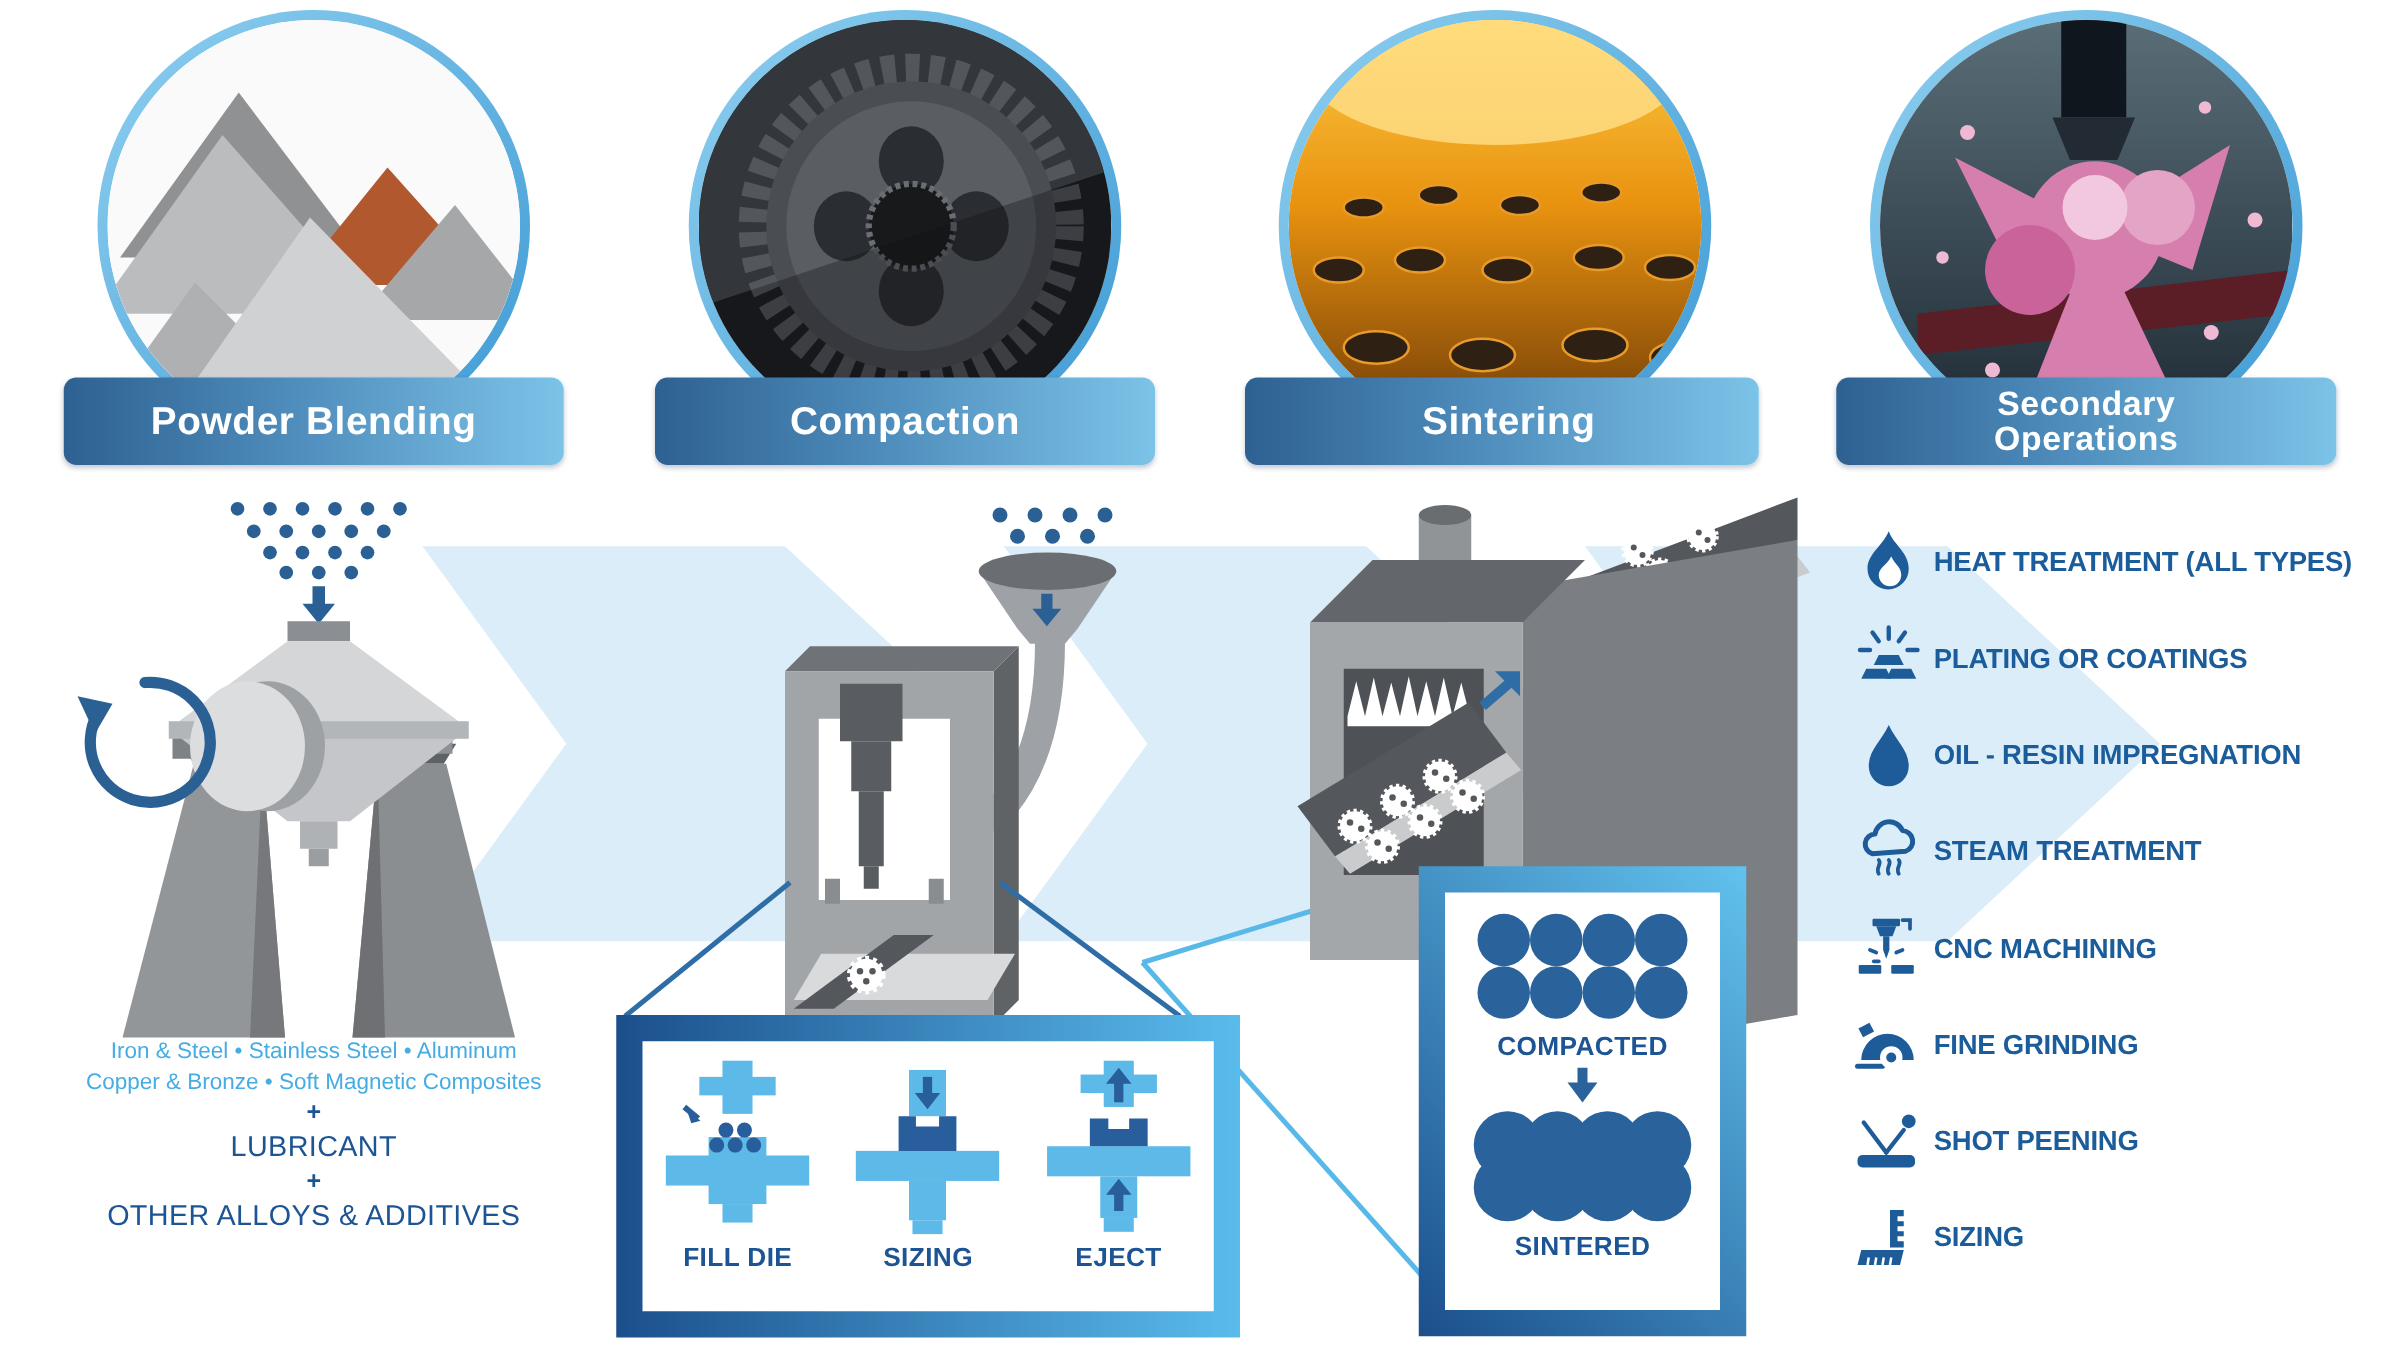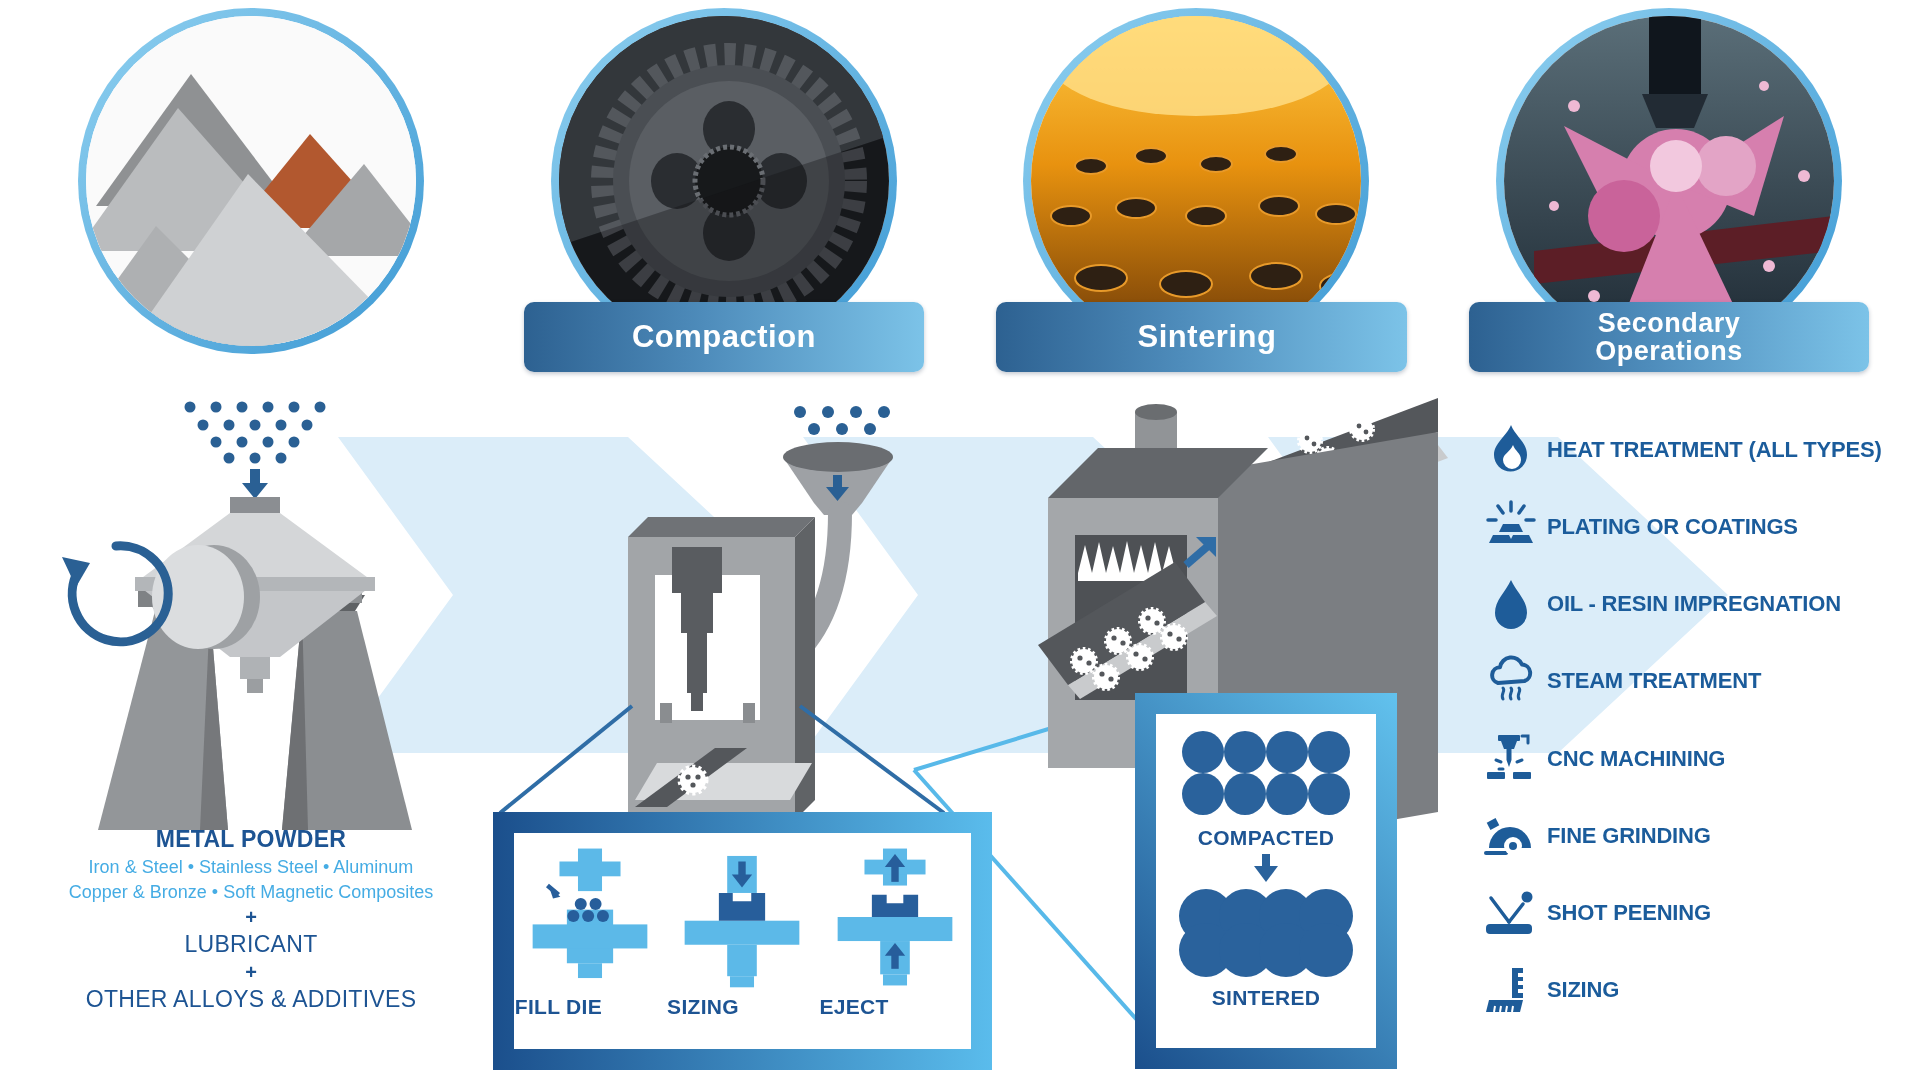--- a/index.html
+++ b/index.html
@@ -35,21 +35,21 @@
   .mt-plus{font-size:20px;font-weight:bold;margin-top:3px;}
   .mt-b{font-size:23px;font-weight:normal;margin-top:2px;letter-spacing:.3px;}
 
   
   .gbox{position:absolute;padding:21px;z-index:3;}
   .gbox-inner{background:#ffffff;width:100%;height:100%;box-sizing:border-box;}
   .compact-box{left:493px;top:812px;width:457px;height:216px;
                background:linear-gradient(90deg,#1B4F8C,#5ABCEC);}
   .compact-box .gbox-inner{display:flex;justify-content:space-around;align-items:flex-start;
                            padding-top:10px;}
-  .die-step{width:33%;}
+  .die-step{width:33%;text-align:center;}
   .die-step .lbl{margin-top:4px;font-size:21px;font-weight:bold;color:#1D5493;letter-spacing:.3px;}
   .die-step svg{margin:0 auto;}
 
   .sinter-box{left:1135px;top:693px;width:220px;height:334px;
               background:linear-gradient(45deg,#1B4F8C,#62C2EE);}
   .sinter-box .gbox-inner{display:flex;flex-direction:column;align-items:center;padding-top:14px;}
   .sinter-box .lbl{font-size:21px;font-weight:bold;color:#1D5493;letter-spacing:.3px;margin-top:6px;}
 
   
   .sec-list{position:absolute;left:1475px;top:418px;width:450px;height:604px;z-index:3;
@@ -341,32 +341,34 @@
             <circle cx="260" cy="70" r="5"></circle>
             <circle cx="300" cy="160" r="6"></circle>
           <circle cx="50" cy="190" r="5"></circle>
             <circle cx="90" cy="280" r="6"></circle>
             <circle cx="265" cy="250" r="6"></circle>
         </g>
       </svg>
     </div>
   </div>
 
+  <div class="banner" style="left:51px;">
+    <span>Powder Blending</span>
+  </div>
   <div class="banner" style="left:524px;">
     <span>Compaction</span>
   </div>
   <div class="banner" style="left:996px;padding-left:11px;">
     <span>Sintering</span>
   </div>
   <div class="banner two-line" style="left:1469px;">
     <span>Secondary Operations</span>
   </div>
 
   <div class="mix-text">
-    <div class="mt-h">METAL POWDER</div>
     <div class="mt-blue">Iron &amp; Steel  •  Stainless Steel  •  Aluminum</div>
     <div class="mt-blue">Copper &amp; Bronze  •  Soft Magnetic Composites</div>
     <div class="mt-plus">+</div>
     <div class="mt-b">LUBRICANT</div>
     <div class="mt-plus">+</div>
     <div class="mt-b">OTHER ALLOYS &amp; ADDITIVES</div>
   </div>
 
   <div class="gbox compact-box">
     <div class="gbox-inner">

